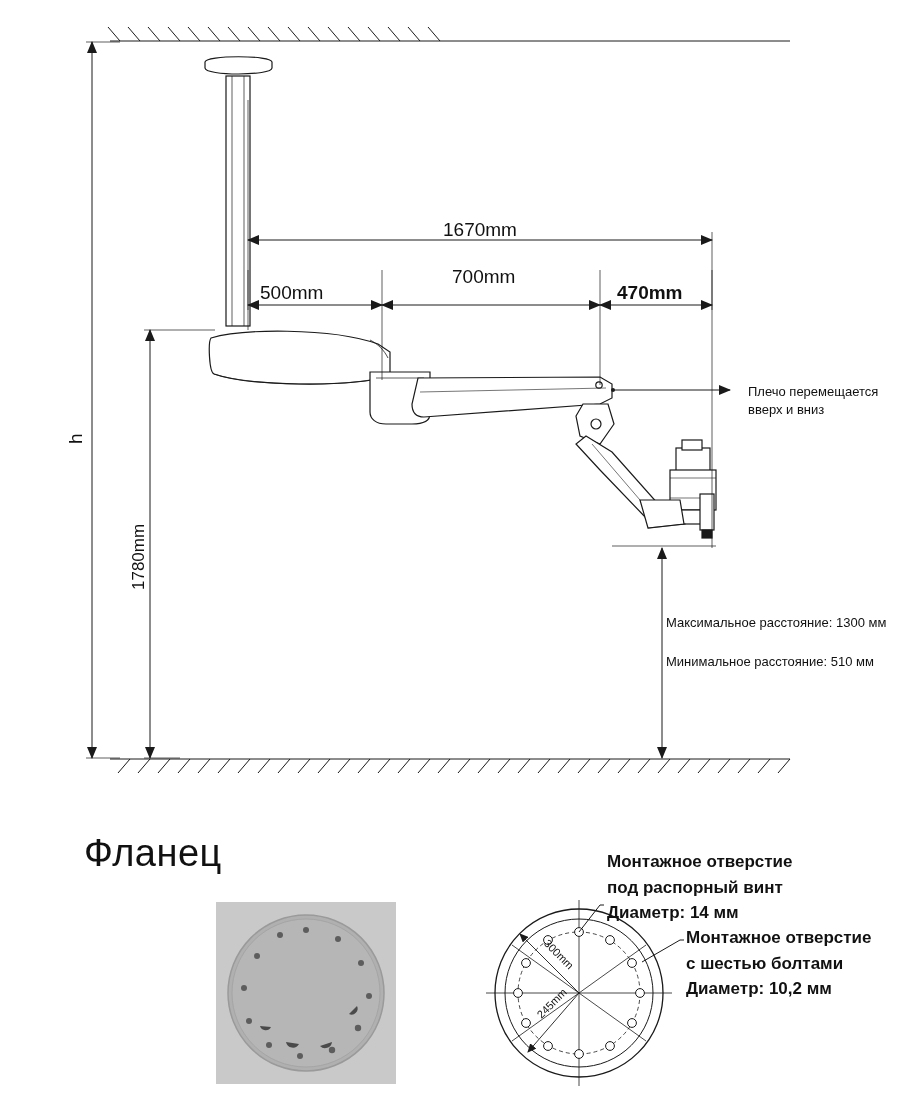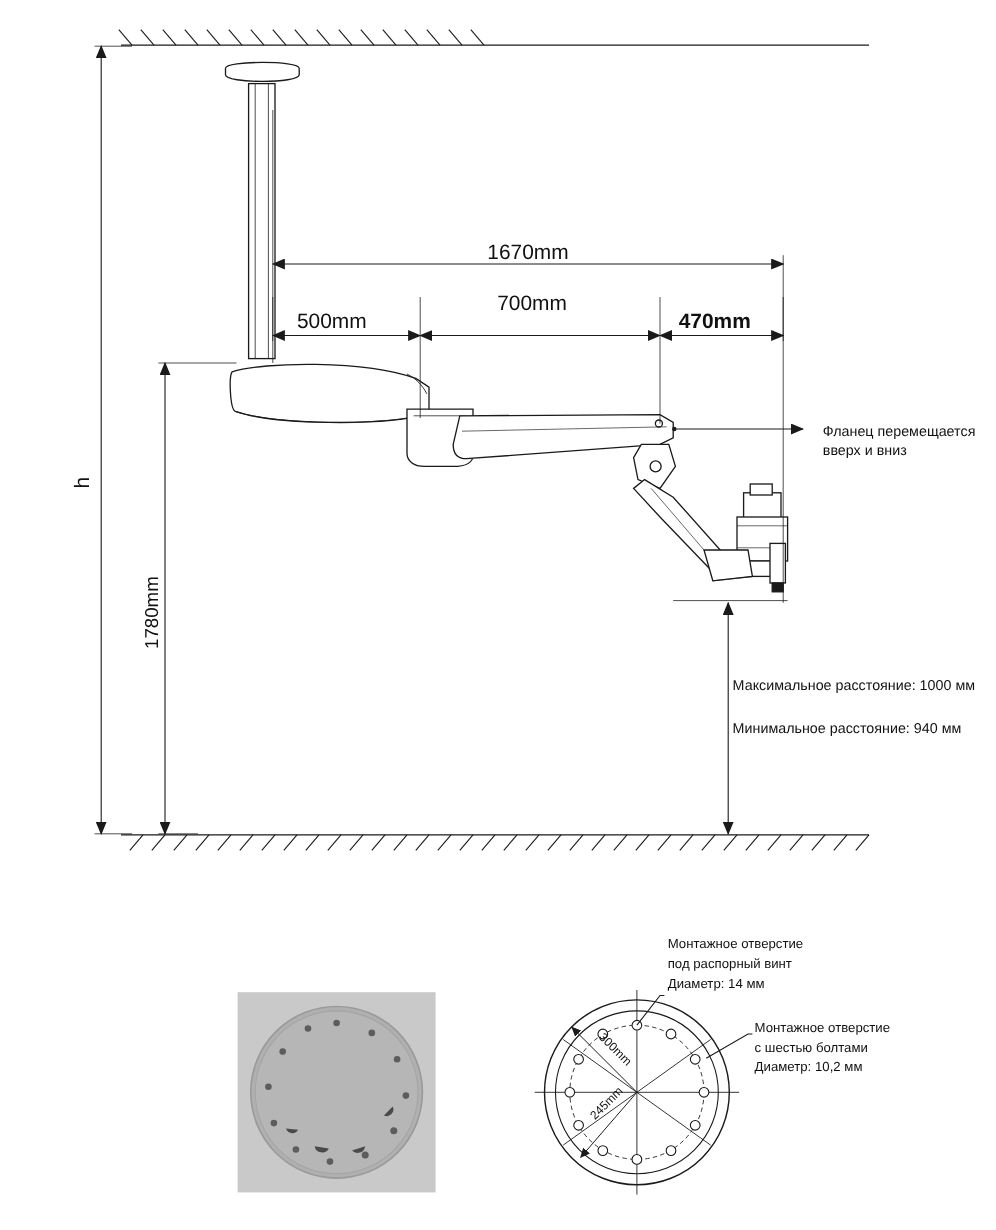--- a/index.html
+++ b/index.html
@@ -33,21 +33,22 @@
     line-height: 1.25;
     color: #111;
   }
   .dim-label {
     font-size: 19px;
   }
   .dim-label-sm {
     font-size: 17px;
   }
   .note {
-    font-size: 12px;
+    font-size: 17px;
+    font-weight: bold;
   }
   .note-lg {
     font-size: 13px;
   }
   .flange-title {
     font-size: 38px;
     letter-spacing: 0.5px;
   }
   .vert {
     transform-origin: left top;
@@ -212,33 +213,34 @@
       <line x1="612" y1="546" x2="716" y2="546" stroke-width="0.7"></line>
     </g>
 
     <g stroke="#1a1a1a" stroke-width="1">
       <line x1="612" y1="390" x2="730" y2="390" marker-end="url(#arrR)"></line>
       <circle cx="613" cy="390" r="2" fill="#1a1a1a" stroke="none"></circle>
     </g>
   </svg>
 
   <div class="lbl dim-label" style="left:443px; top:218px;">1670mm</div>
-  <div class="lbl dim-label" style="left:270px; top:281px;">500mm</div>
+  <div class="lbl dim-label" style="left:260px; top:281px;">500mm</div>
   <div class="lbl dim-label" style="left:452px; top:265px;">700mm</div>
   <div class="lbl dim-label" style="left:617px; top:281px;font-weight:bold;">470mm</div>
 
   <div class="lbl dim-label vert" style="left:64px; top:444px; transform: rotate(-90deg);">h</div>
   <div class="lbl dim-label-sm vert" style="left:128px; top:590px; transform: rotate(-90deg);">1780mm</div>
 
-  <div class="lbl note-lg" style="left:748px; top:383px; line-height:1.4;">Фланец перемещается
+  <div class="lbl note-lg" style="left:748px; top:383px; line-height:1.4;">Плечо перемещается
 вверх и вниз</div>
 
-  <div class="lbl note-lg" style="left:666px; top:615px;">Максимальное расстояние: 1000 мм</div>
-  <div class="lbl note-lg" style="left:666px; top:654px;">Минимальное расстояние: 940 мм</div>
-
+  <div class="lbl note-lg" style="left:666px; top:615px;">Максимальное расстояние: 1300 мм</div>
+  <div class="lbl note-lg" style="left:666px; top:654px;">Минимальное расстояние: 510 мм</div>
+
+  <div class="lbl flange-title" style="left:84px; top:830px;">Фланец</div>
 
   <div class="photo" style="left:216px; top:902px; width:180px; height:182px;">
     <svg viewBox="0 0 180 182" style="width:180px;height:182px;display:block;">
       <circle cx="90" cy="91" r="78" fill="#b0b0b0" stroke="#9a9a9a" stroke-width="1.5"></circle>
       <circle cx="90" cy="91" r="74" fill="#b6b6b6" stroke="#a5a5a5" stroke-width="1"></circle>
       <g fill="#5d5d5d">
         <circle cx="90" cy="28" r="3"></circle>
         <circle cx="122" cy="37" r="3"></circle>
         <circle cx="145" cy="61" r="3"></circle>
         <circle cx="153" cy="94" r="3"></circle>

